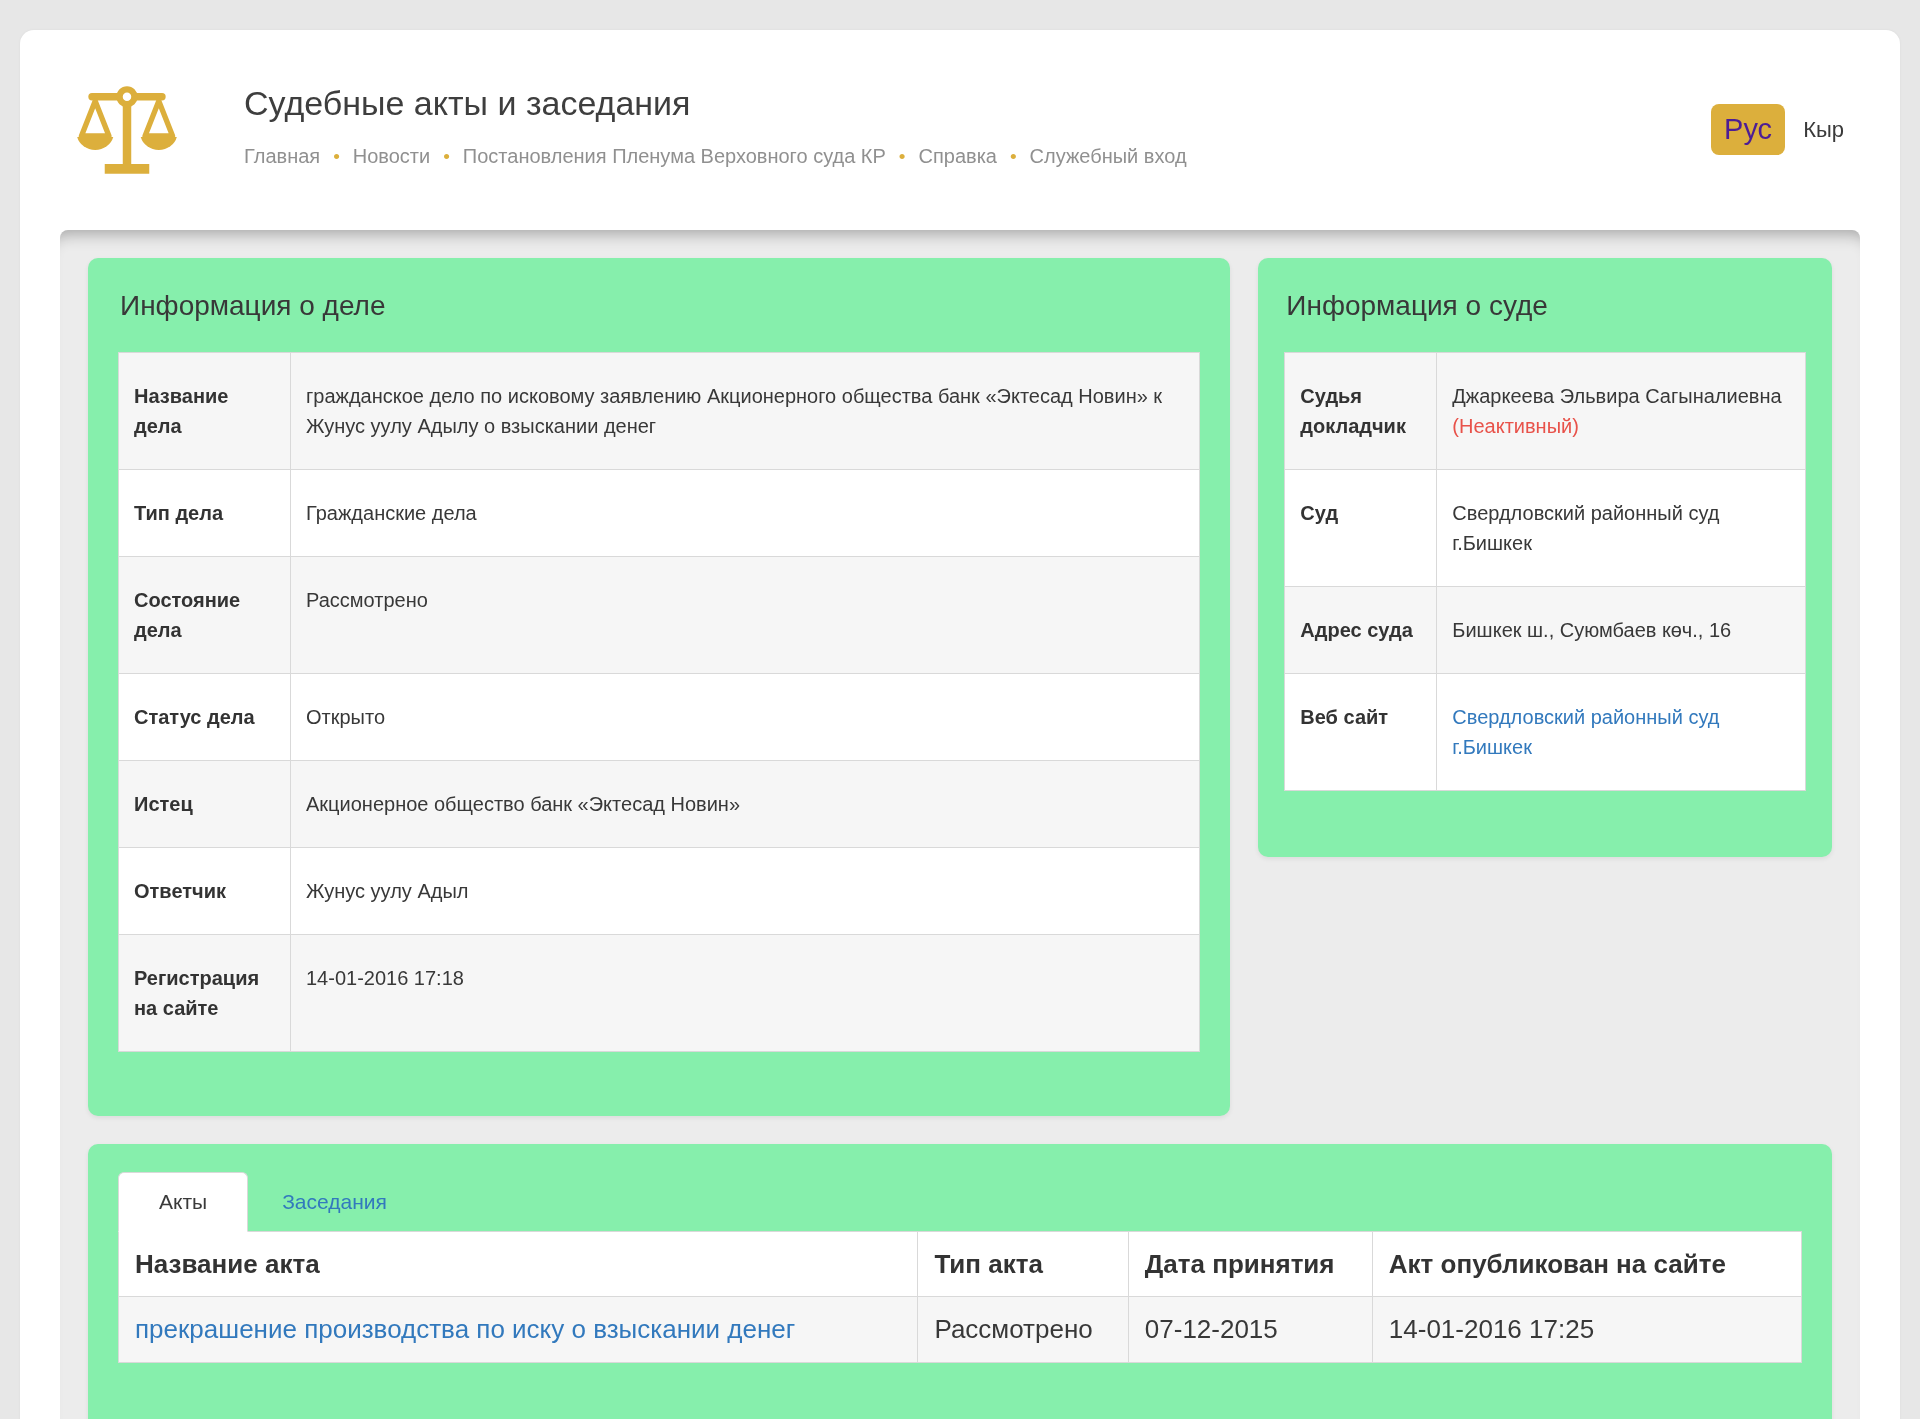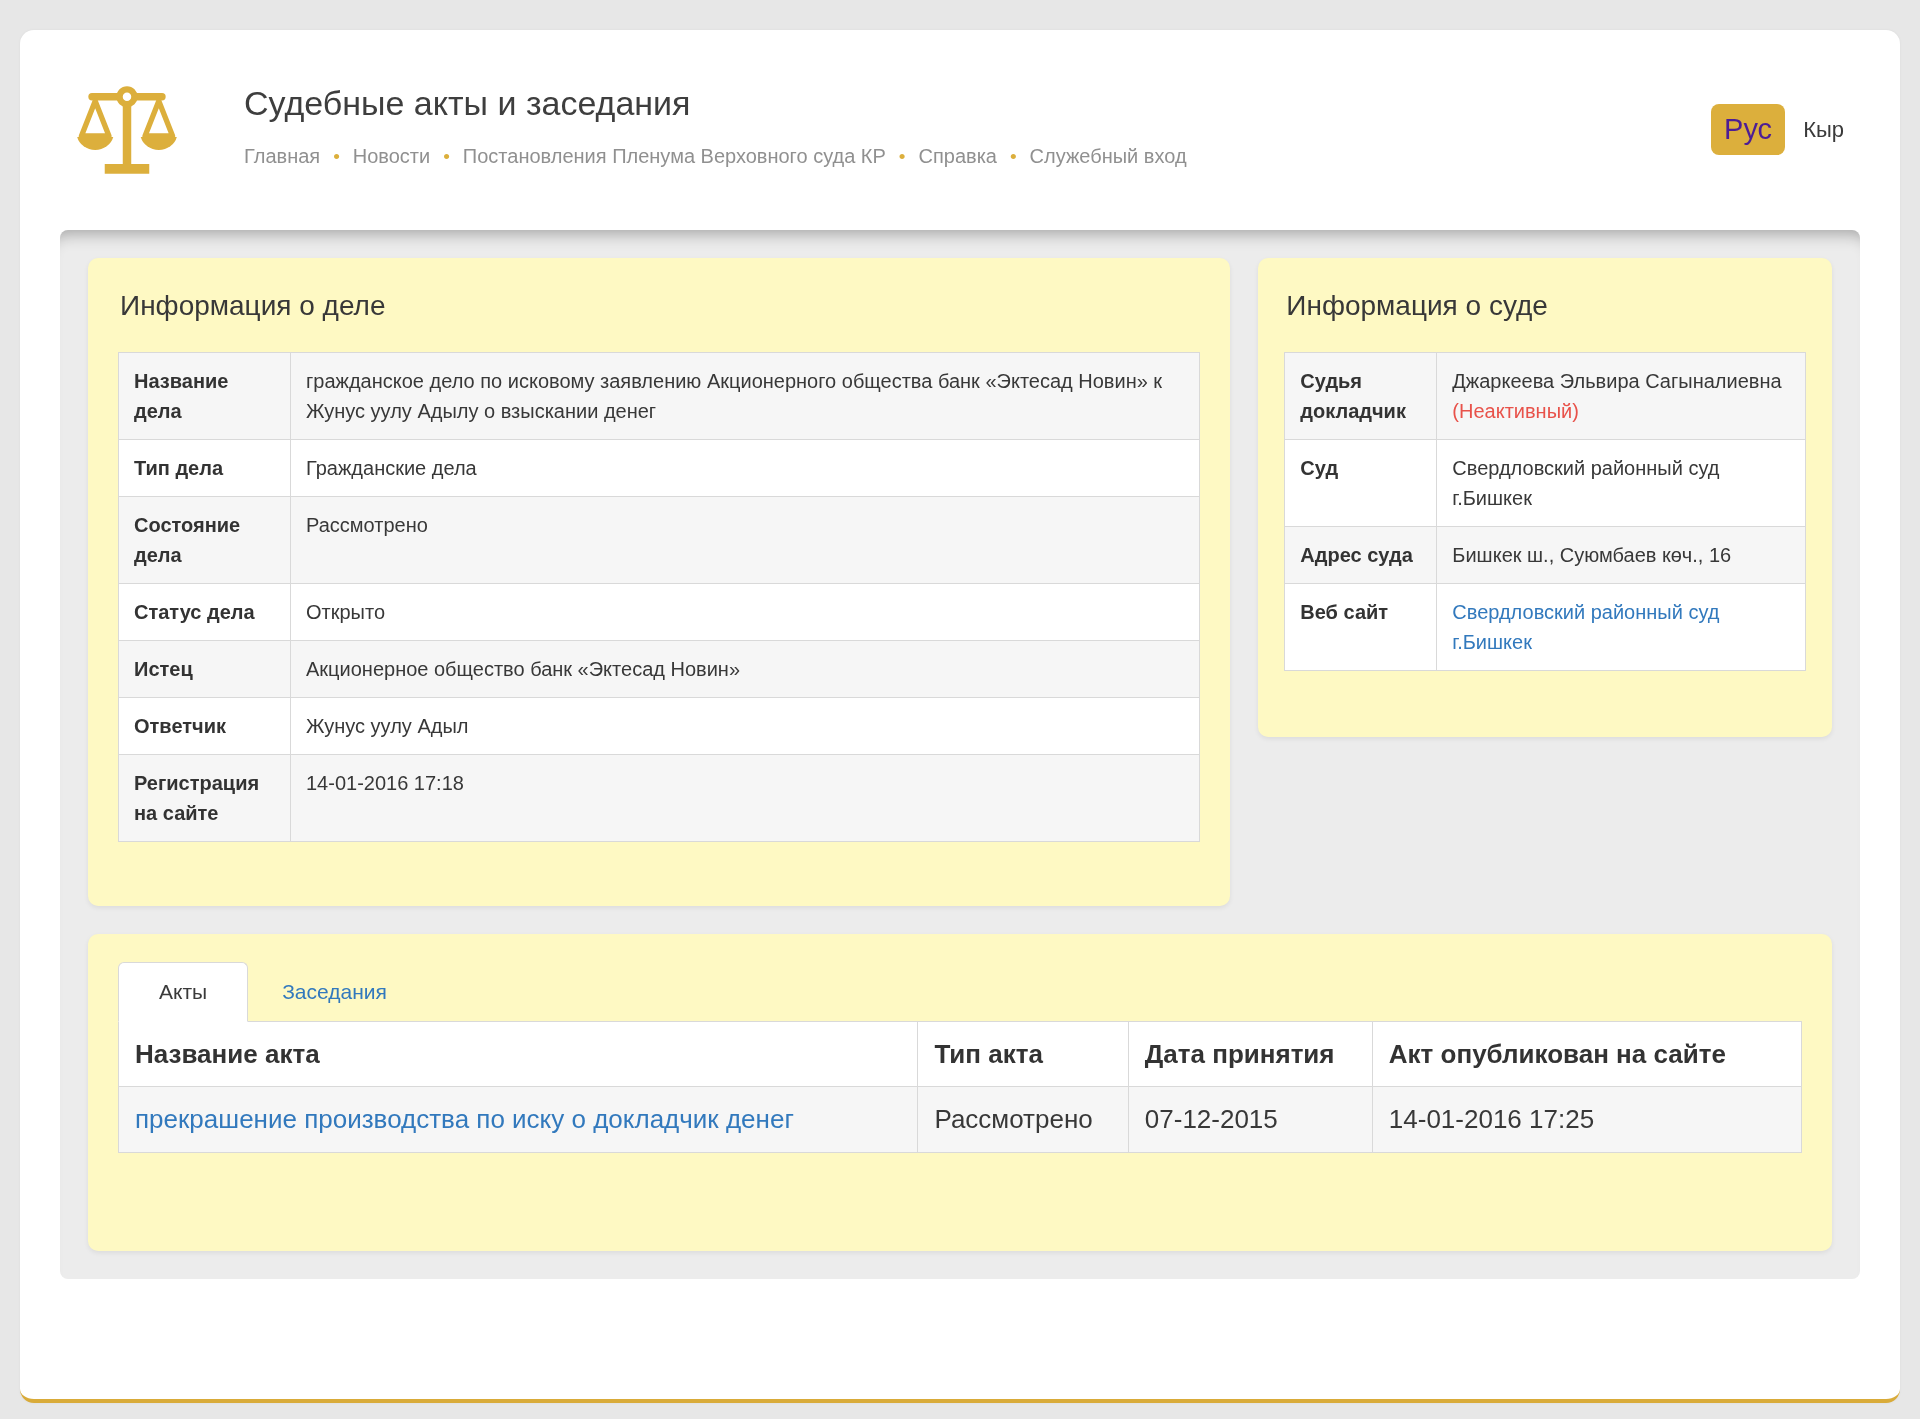--- a/index.html
+++ b/index.html
@@ -36,30 +36,30 @@
   
   .band {
     margin: 0 40px;
     background: #ececec;
     border-radius: 8px;
     padding: 28px;
     box-shadow: inset 0 18px 16px -14px rgba(0,0,0,0.30);
   }
   .cards-row { display: flex; gap: 28px; align-items: flex-start; }
   .card {
-    background: #fef9c3; border-radius: 10px;
+    background: #86efac; border-radius: 10px;
     box-shadow: 0 2px 5px rgba(0,0,0,0.07);
   }
   .card-case { width: 65.5%; padding: 30px 30px 64px 30px; }
   .card-court { flex: 1; padding: 30px 26px 66px 26px; }
   .card h2 { font-size: 28px; font-weight: 400; color: #383838; margin: 2px 0 30px 2px; }
   
   .info-table { width: 100%; border-collapse: collapse; font-size: 20px; }
   .info-table th, .info-table td {
-    border: 1px solid #d9d9d9; padding: 13px 15px;
+    border: 1px solid #d9d9d9; padding: 28px 15px;
     text-align: left; vertical-align: top; line-height: 1.5;
   }
   .info-table th { font-weight: bold; color: #333333; }
   .info-table tr:nth-child(odd) { background: #f6f6f6; }
   .info-table tr:nth-child(even) { background: #ffffff; }
   .card-case .info-table th { width: 172px; }
   .card-court .info-table th { width: 152px; }
   .status-inactive { color: #e8524a; }
   a.blue-link { color: #3279bd; text-decoration: none; cursor: pointer; }
   
@@ -192,21 +192,21 @@
         <thead>
           <tr>
             <th>Название акта</th>
             <th>Тип акта</th>
             <th>Дата принятия</th>
             <th>Акт опубликован на сайте</th>
           </tr>
         </thead>
         <tbody>
           <tr>
-            <td><a class="blue-link">прекрашение производства по иску о докладчик денег</a></td>
+            <td><a class="blue-link">прекрашение производства по иску о взыскании денег</a></td>
             <td>Рассмотрено</td>
             <td>07-12-2015</td>
             <td>14-01-2016 17:25</td>
           </tr>
         </tbody>
       </table>
     </section>
   </div>
 
 </div>

